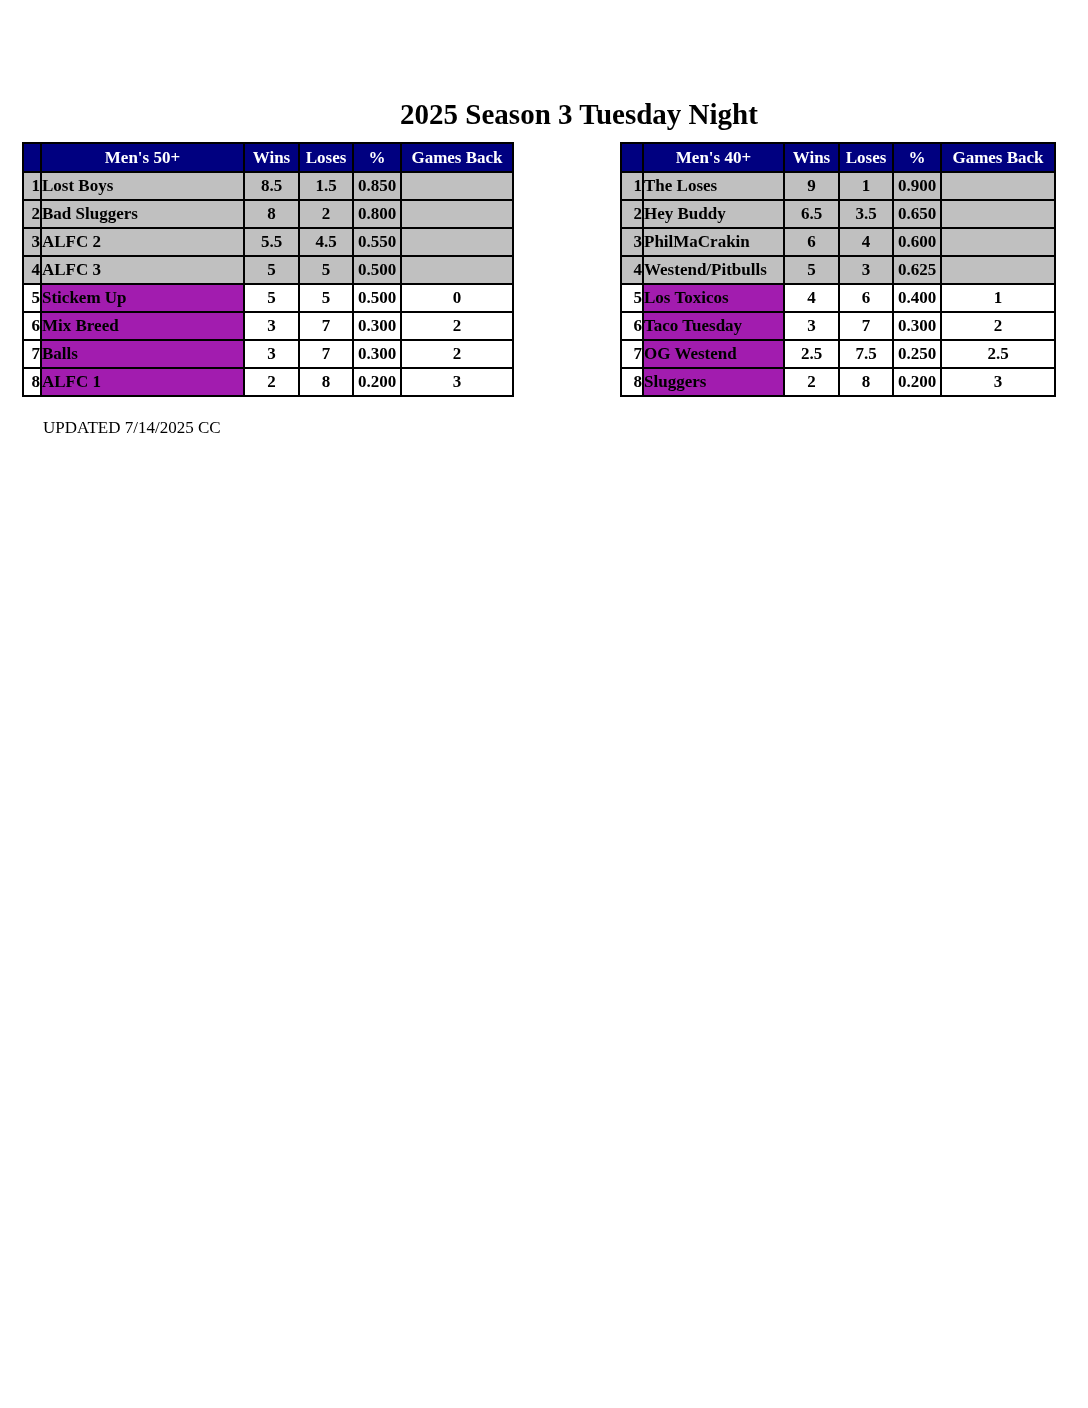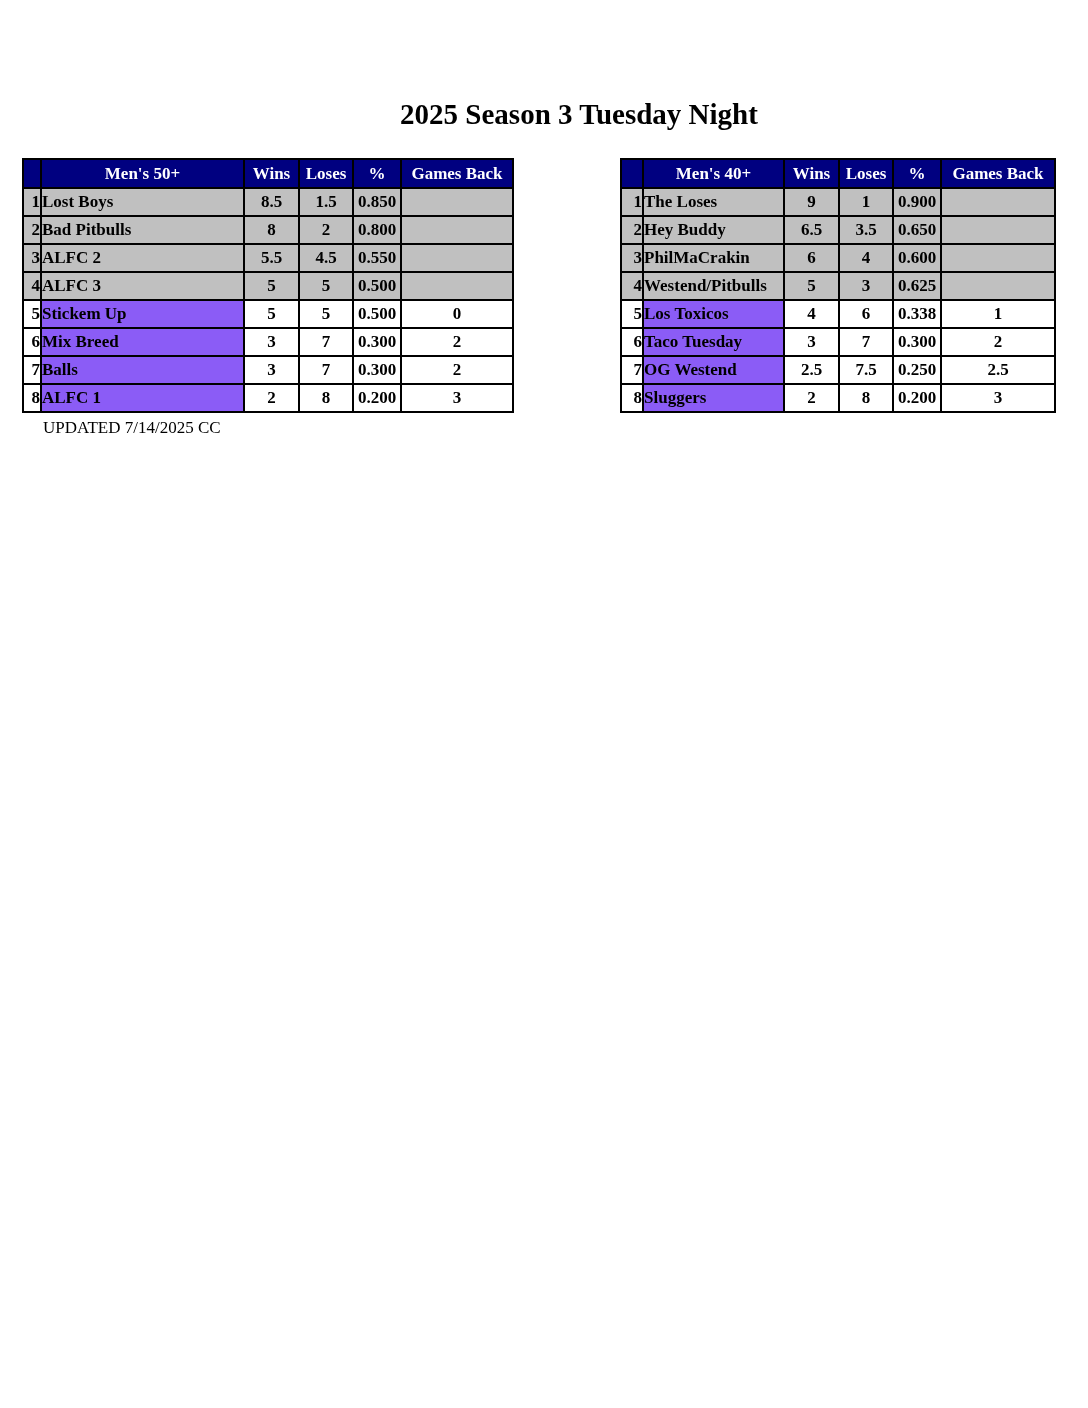--- a/index.html
+++ b/index.html
@@ -22,21 +22,21 @@
     left: 0;
     width: 100%;
     text-align: center;
     font-size: 29px;
     font-weight: bold;
     letter-spacing: 0px;
     margin-left: 35px;
   }
   .standings {
     position: absolute;
-    top: 158px;
+    top: 142px;
   }
   .standings.left  { left: 22px; }
   .standings.right { left: 600px; padding-left: 20px; }
   table.league {
     border-collapse: collapse;
     table-layout: fixed;
     font-family: "Liberation Serif", serif;
     font-size: 17px;
     font-weight: bold;
   }
@@ -50,21 +50,21 @@
     line-height: 26px;
     vertical-align: middle;
   }
   table.league thead th {
     background: #000080;
     color: #ffffff;
     text-align: center;
     height: 27px;
   }
   td.rank  { text-align: right;  padding-right: 3px; background: #ffffff; }
-  td.team  { text-align: left;   padding-left: 4px;  background: #8b5cf6; }
+  td.team  { text-align: left;   padding-left: 4px;  background: #a21caf; }
   td.num   { text-align: center; background: #ffffff; }
   tr.shaded td { background: #C0C0C0; }
   .footer-note {
     position: absolute;
     left: 43px;
     top: 418px;
     font-size: 17px;
     font-weight: normal;
   }
 </style>
@@ -101,21 +101,21 @@
             <td class="rank">1</td>
             <td class="team">Lost Boys</td>
             <td class="num">8.5</td>
             <td class="num">1.5</td>
             <td class="num">0.850</td>
             <td class="num"></td>
           </tr>
 
           <tr class="shaded">
             <td class="rank">2</td>
-            <td class="team">Bad Pitbulls</td>
+            <td class="team">Bad Sluggers</td>
             <td class="num">8</td>
             <td class="num">2</td>
             <td class="num">0.800</td>
             <td class="num"></td>
           </tr>
 
           <tr class="shaded">
             <td class="rank">3</td>
             <td class="team">ALFC 2</td>
             <td class="num">5.5</td>
@@ -228,21 +228,21 @@
             <td class="num">3</td>
             <td class="num">0.625</td>
             <td class="num"></td>
           </tr>
 
           <tr>
             <td class="rank">5</td>
             <td class="team">Los Toxicos</td>
             <td class="num">4</td>
             <td class="num">6</td>
-            <td class="num">0.338</td>
+            <td class="num">0.400</td>
             <td class="num">1</td>
           </tr>
 
           <tr>
             <td class="rank">6</td>
             <td class="team">Taco Tuesday</td>
             <td class="num">3</td>
             <td class="num">7</td>
             <td class="num">0.300</td>
             <td class="num">2</td>

